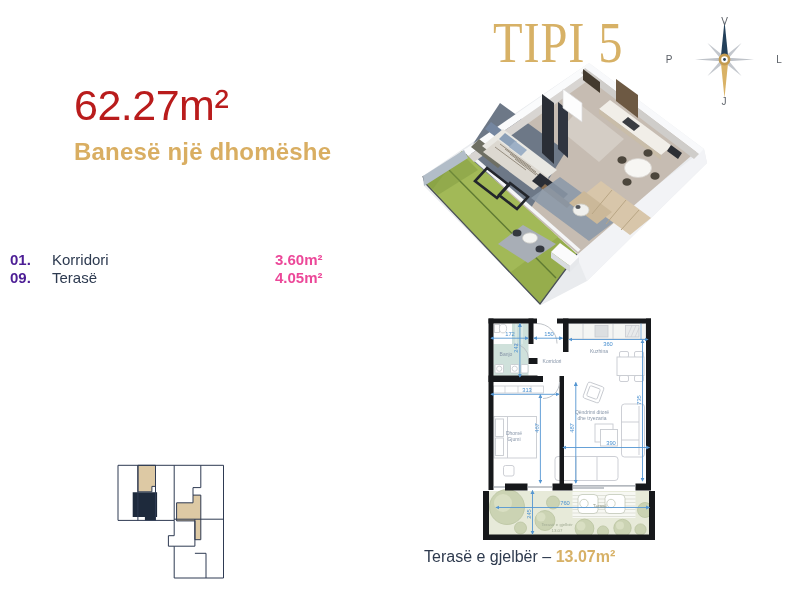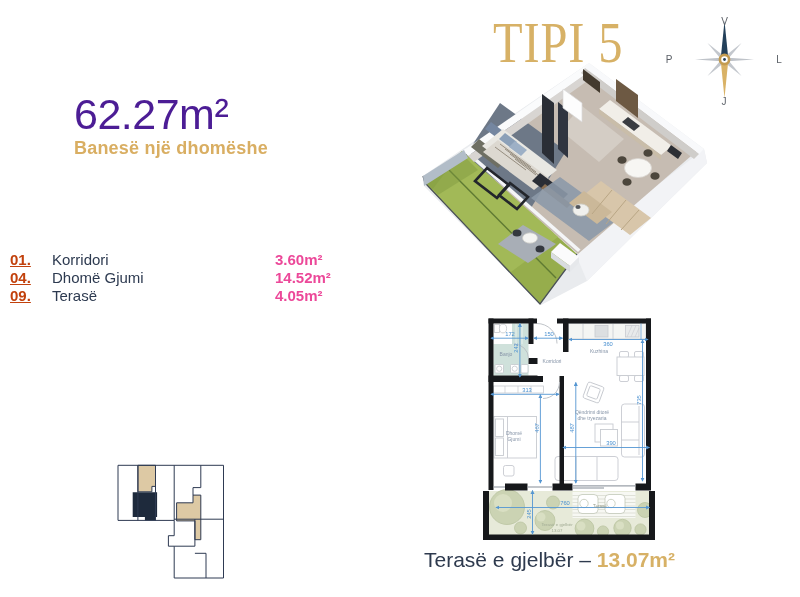--- a/index.html
+++ b/index.html
@@ -1,40 +1,39 @@
 <!DOCTYPE html>
 <html><head>
 <meta charset="utf-8">
 <style>
 html,body{margin:0;padding:0;}
 body{width:800px;height:597px;background:#ffffff;font-family:"Liberation Sans",sans-serif;position:relative;overflow:hidden;}
 .abs{position:absolute;}
-#area{left:74px;top:81px;font-size:43px;color:#4c1d95;letter-spacing:-0.5px;font-weight:400;margin-top:9px;}
-#subtitle{left:74px;top:138px;font-size:18px;color:#d9ae62;font-weight:700;letter-spacing:0.2px;}
+#area{left:74px;top:81px;font-size:43px;color:#b91c1c;letter-spacing:-0.5px;font-weight:400;}
+#subtitle{left:74px;top:138px;font-size:24px;color:#d9ae62;font-weight:700;letter-spacing:0.2px;}
 #title{left:493px;top:10px;font-family:"Liberation Serif",serif;font-size:57px;color:#d7b166;letter-spacing:1px;transform:scaleX(0.85);transform-origin:0 0;font-weight:400;}
 #list{left:10px;top:251px;width:330px;font-size:15px;color:#2d3a50;}
 #list .row{height:18.2px;line-height:18.2px;position:relative;}
-#list .num{color:#c2410c;font-weight:700;display:inline-block;width:42px;text-decoration:underline;}
+#list .num{color:#4c1d95;font-weight:700;display:inline-block;width:42px;}
 #list .area{position:absolute;left:265px;color:#ec4899;font-weight:700;}
-#bottomtxt{left:424px;top:548px;font-size:21px;color:#2e3a4e;letter-spacing:0px;}
+#bottomtxt{left:424px;top:548px;font-size:16px;color:#2e3a4e;letter-spacing:0px;}
 #bottomtxt b{color:#d7b166;font-weight:700;}
 svg.gfx{position:absolute;left:0;top:0;}
 </style>
 </head>
 <body>
 
 <div class="abs" id="area">62.27m²</div>
 
 <div class="abs" id="subtitle">Banesë një dhomëshe</div>
 
 <div class="abs" id="title">TIPI 5</div>
 
 <div class="abs" id="list">
 <div class="row"><span class="num">01.</span>Korridori<span class="area">3.60m²</span></div>
-<div class="row"><span class="num">04.</span>Dhomë Gjumi<span class="area">14.52m²</span></div>
 <div class="row"><span class="num">09.</span>Terasë<span class="area">4.05m²</span></div>
 </div>
 
 <div class="abs" id="bottomtxt">Terasë e gjelbër – <b>13.07m²</b></div>
 <svg class="gfx" width="800" height="597" viewBox="0 0 800 597">
 
 <g>
 
 <g fill="#c3c7cd">
 <polygon points="707.5,43 726.2,58 722.8,61.2"></polygon>

